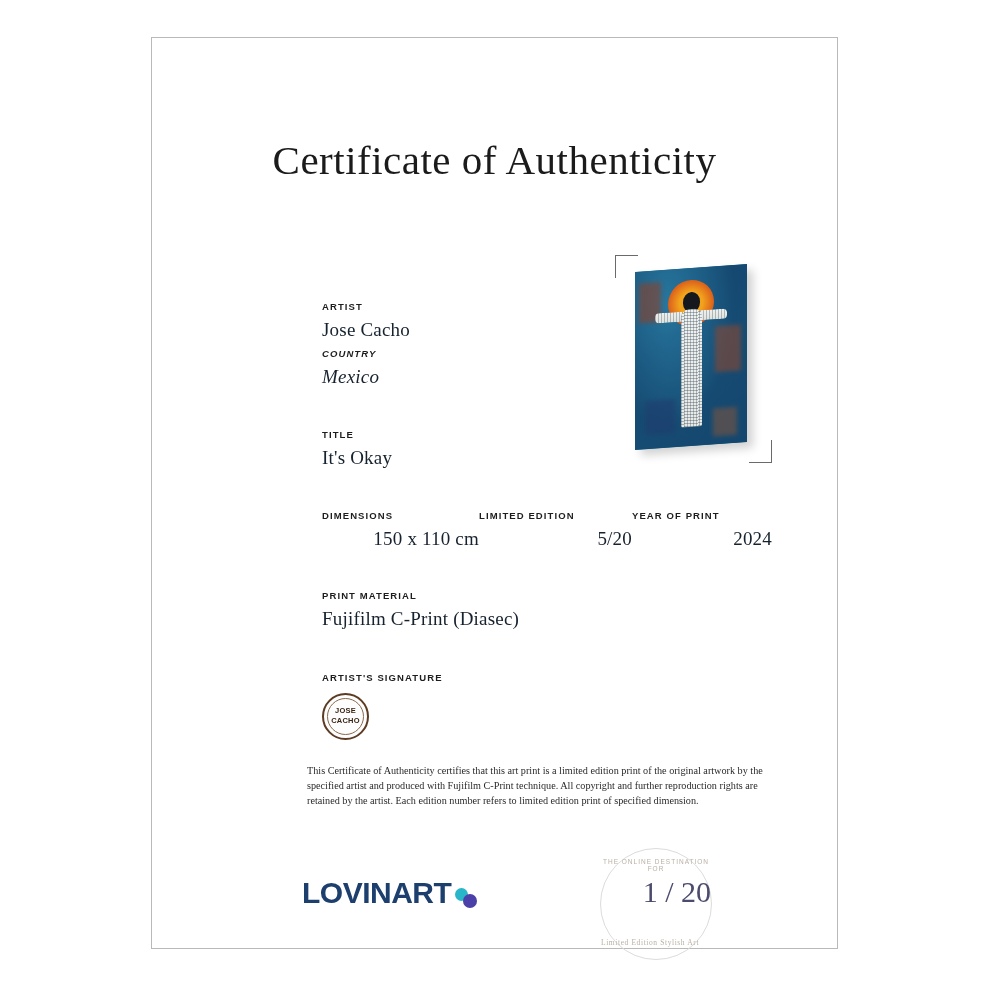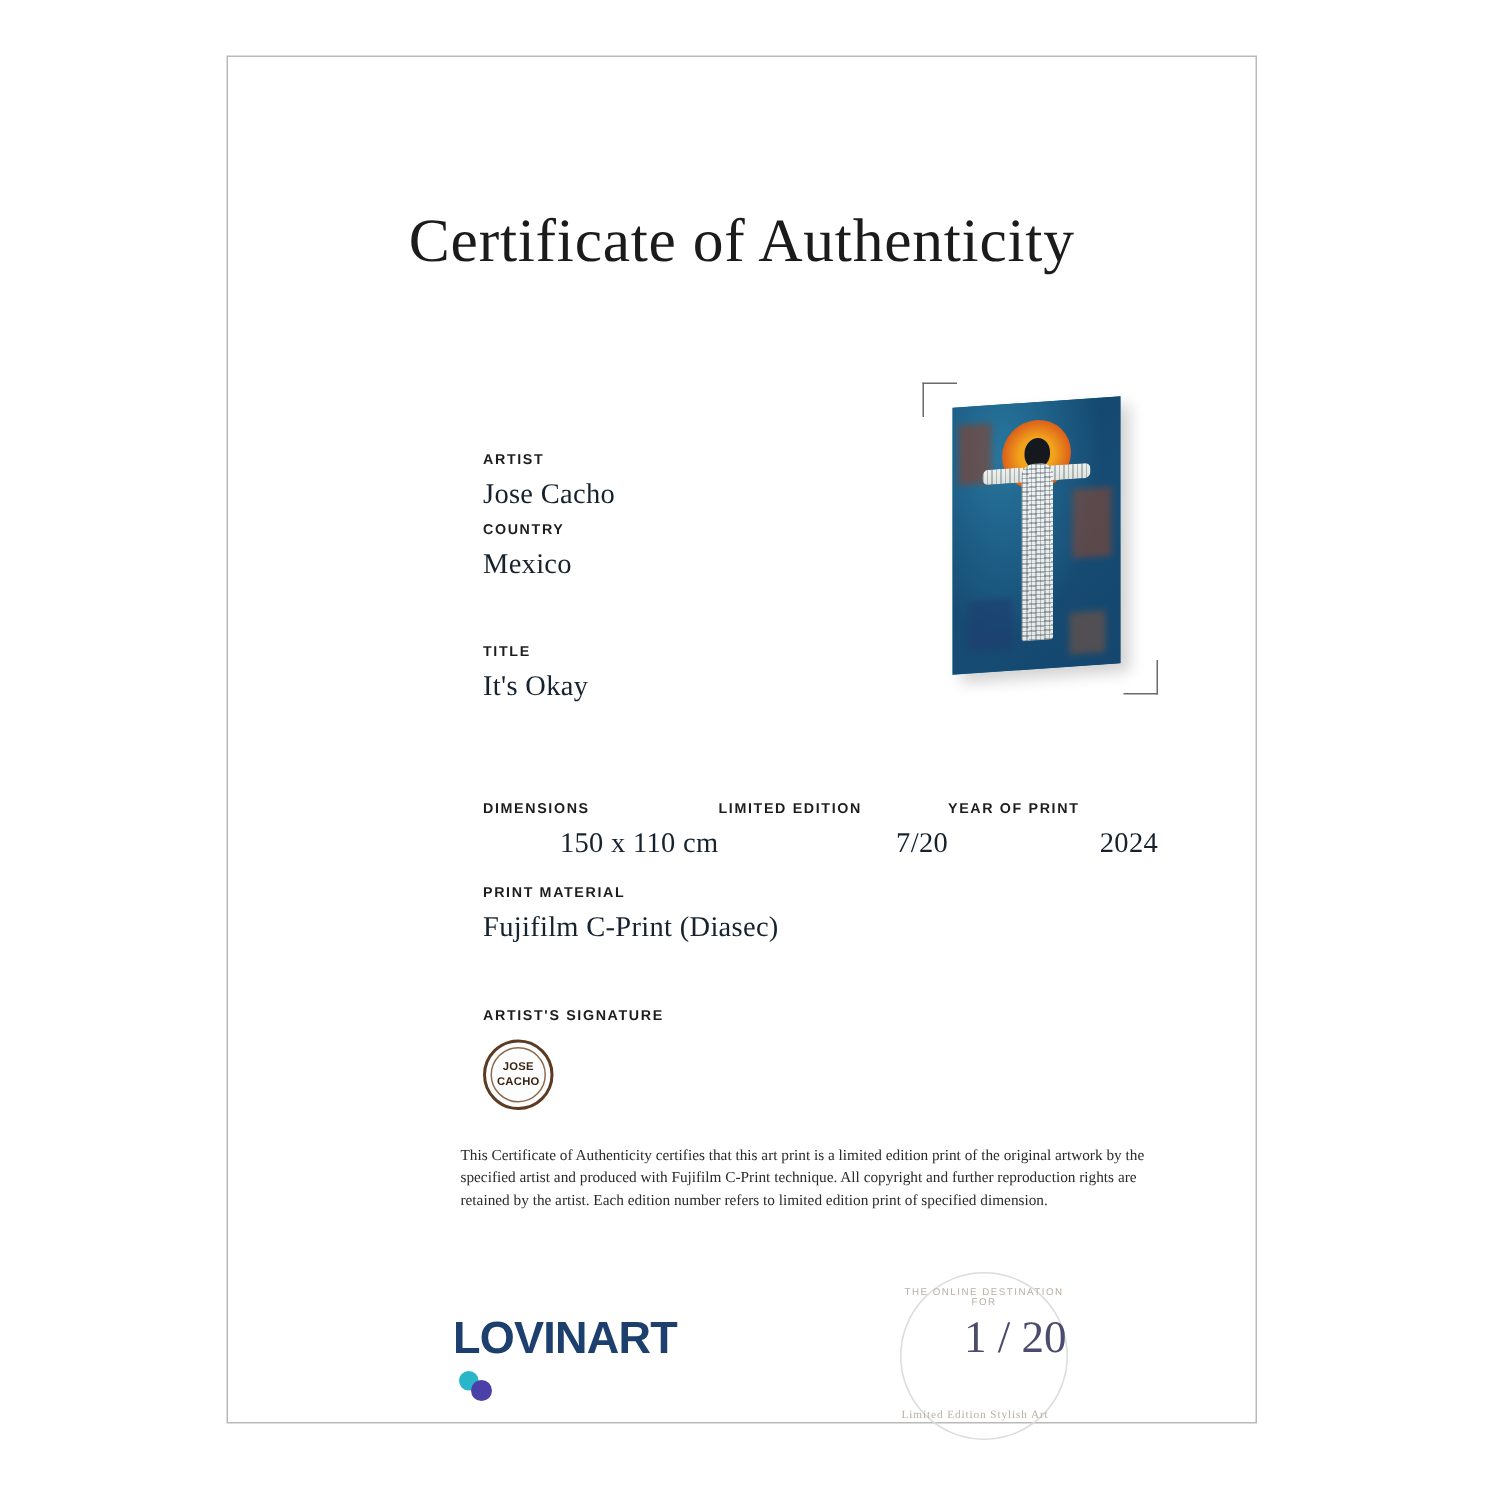--- a/index.html
+++ b/index.html
@@ -67,27 +67,27 @@
     margin-top: 7px;
     letter-spacing: 0.2px;
     text-align: right;
   }
 
   .block {
     position: absolute;
   }
 
   #artist-block { left: 170px; top: 228px; margin-top: 35px; }
-  #country-block { left: 170px; top: 310px; }
+  #country-block { left: 170px; top: 310px; font-style: italic; }
   #title-block { left: 170px; top: 391px; }
 
   #row-3cols {
     position: absolute;
     left: 170px;
-    top: 496px;
+    top: 472px;
     width: 470px;
     display: flex;
   }
   #row-3cols .col-dim { width: 157px; }
   #row-3cols .col-led { width: 153px; }
   #row-3cols .col-year { width: 140px; }
 
   #material-block { left: 170px; top: 552px; }
   #signature-block { left: 170px; top: 634px; }
 
@@ -230,22 +230,21 @@
     left: 150px;
     top: 810px;
     width: 420px;
     height: 90px;
   }
   #logo {
     position: absolute;
     left: 0;
     top: 28px;
     display: flex;
-    align-items: flex-start;
-    flex-direction: column;
+    align-items: flex-end;
   }
   #logo .wordmark {
     font-family: "Liberation Sans", sans-serif;
     font-size: 30px;
     font-weight: 700;
     letter-spacing: -0.5px;
     color: #1d3f6e;
   }
   #logo .dots {
     position: relative;
@@ -320,21 +319,21 @@
         <div class="field-value">It's Okay</div>
       </div>
 
       <div id="row-3cols">
         <div class="col-dim">
           <div class="field-label">DIMENSIONS</div>
           <div class="field-value">150 x 110 cm</div>
         </div>
         <div class="col-led">
           <div class="field-label">LIMITED EDITION</div>
-          <div class="field-value">7/20</div>
+          <div class="field-value">5/20</div>
         </div>
         <div class="col-year">
           <div class="field-label">YEAR OF PRINT</div>
           <div class="field-value">2024</div>
         </div>
       </div>
 
       <div class="block" id="material-block">
         <div class="field-label">PRINT MATERIAL</div>
         <div class="field-value">Fujifilm C-Print (Diasec)</div>

